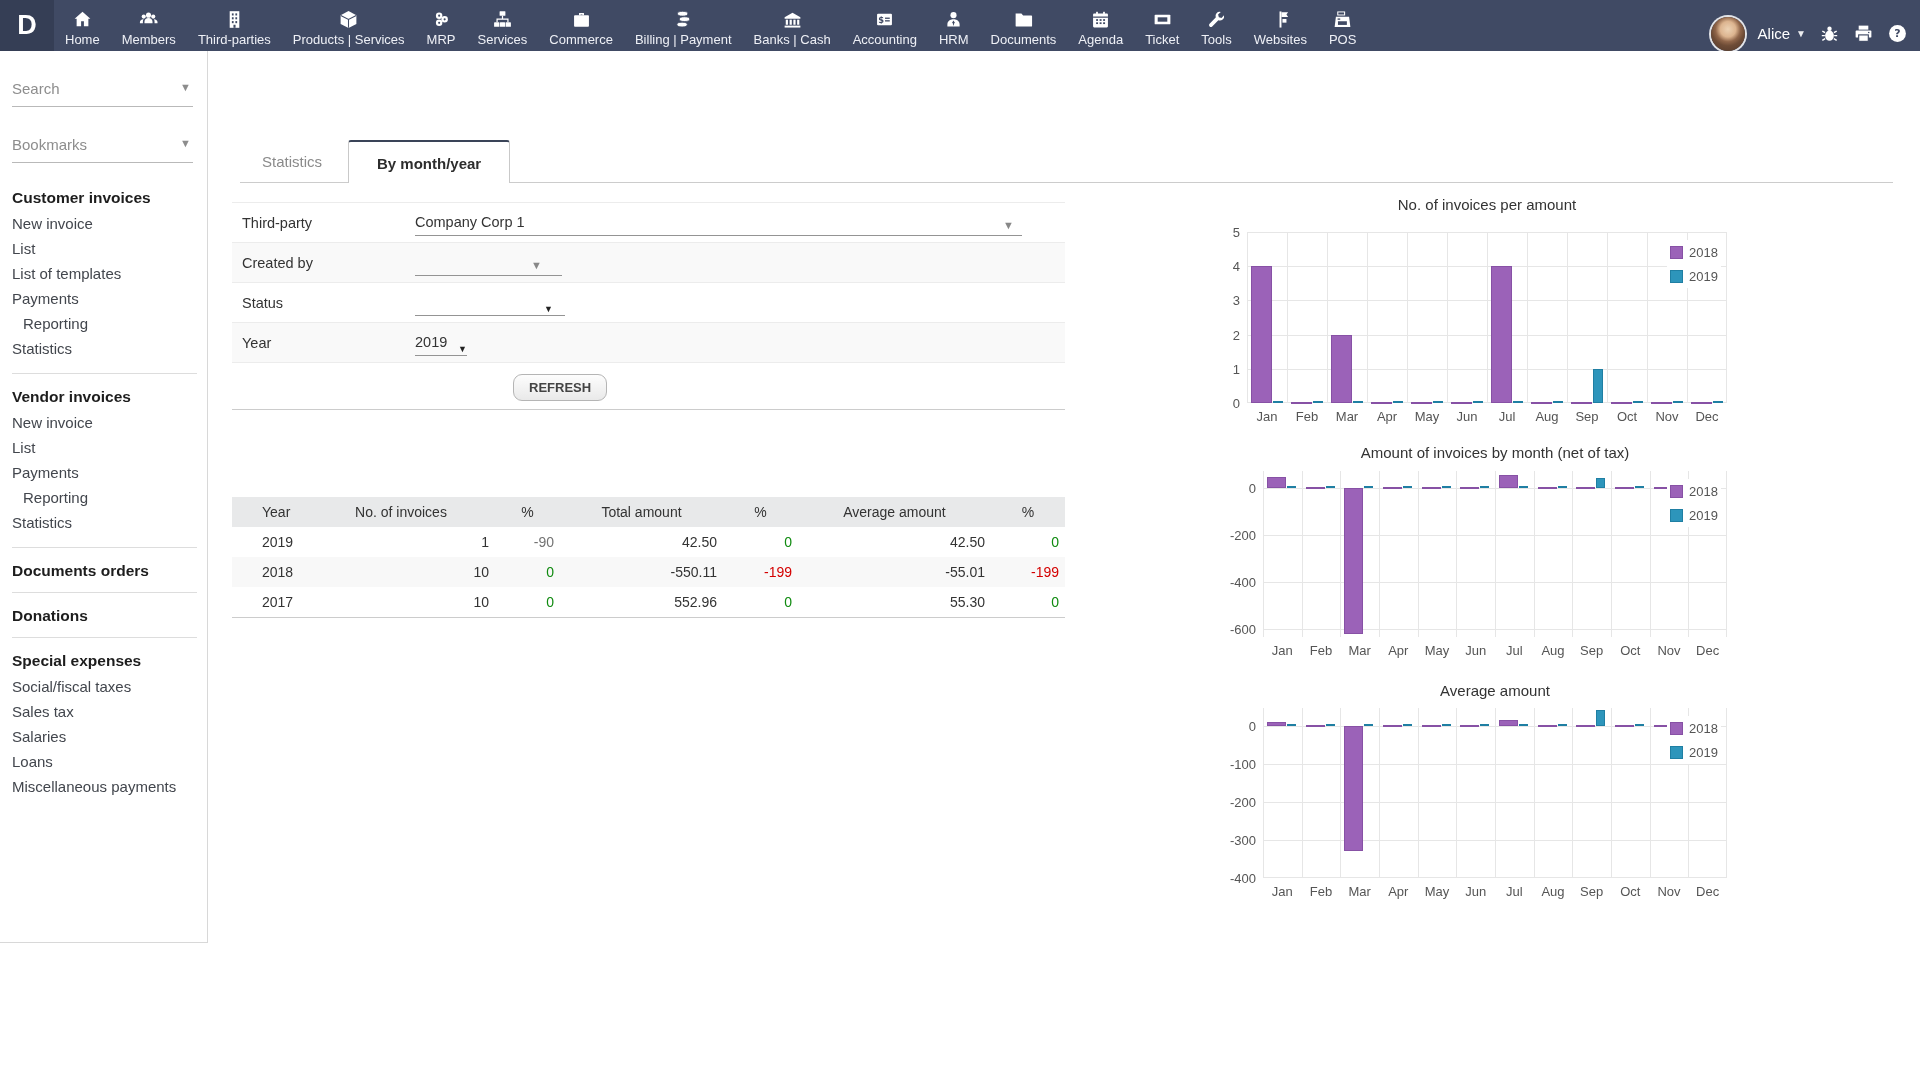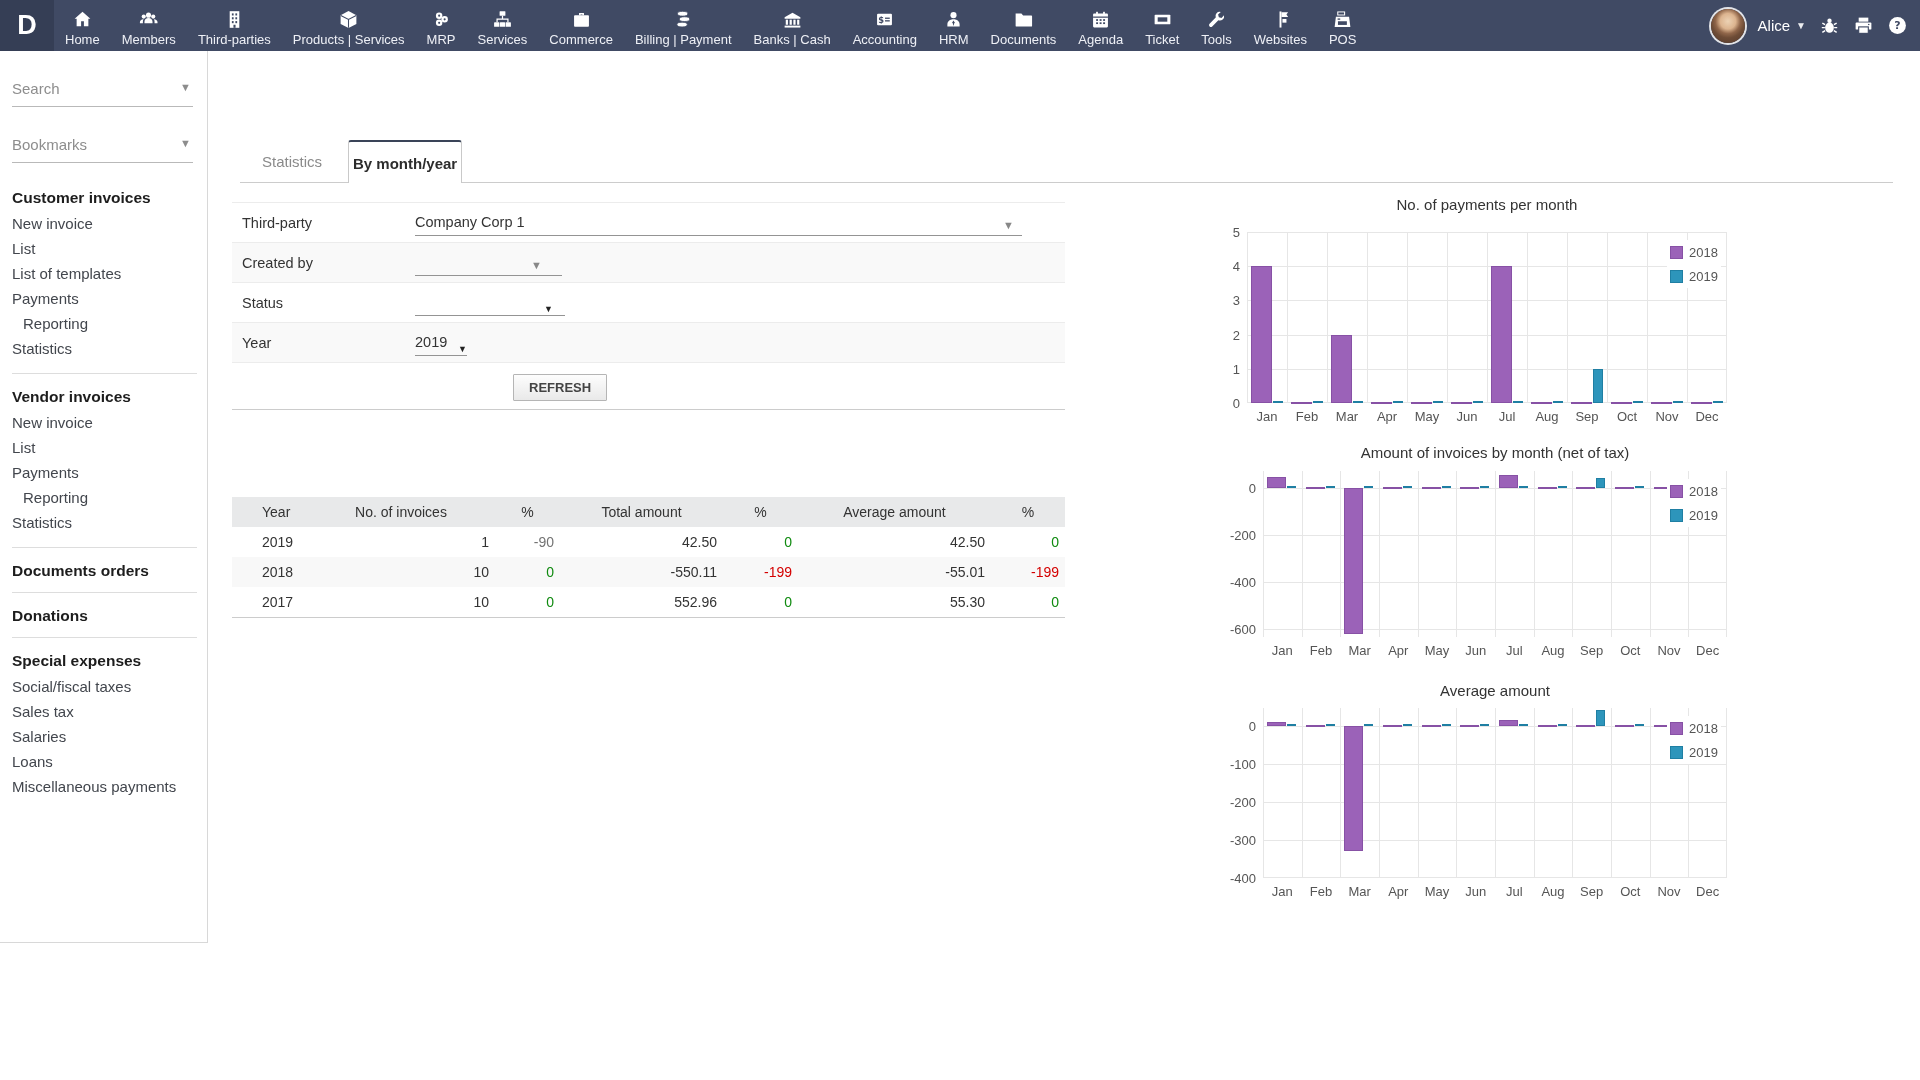--- a/index.html
+++ b/index.html
@@ -11,21 +11,21 @@
   .topbar { position:absolute; left:0; top:0; width:1920px; height:51px;
     background:#404a64; display:flex; align-items:stretch; }
   .logo { width:54px; background:#353e55; color:#fff; font-size:27px; font-weight:bold;
     display:flex; align-items:center; justify-content:center; cursor:pointer; }
   .mainmenu { display:flex; align-items:stretch; }
   .nav-item { display:flex; flex-direction:column; align-items:center; justify-content:flex-end;
     padding:5px 11px 4px; color:#eef0f6; cursor:pointer; }
   .nav-item .nicon { height:22px; display:flex; align-items:center; }
   .nav-item .nicon svg { width:21px; height:21px; }
   .nav-item .nlabel { font-size:13px; margin-top:2px; white-space:nowrap; }
-  .topright { position:absolute; right:12px; top:0; height:51px; display:flex;
+  .topright { position:absolute; right:12px; top:8px; height:51px; display:flex;
     align-items:center; gap:13px; color:#fff; }
   .avatar { width:34px; height:34px; border-radius:50%;
     background:radial-gradient(circle at 50% 36%, #ecd2b4 0%, #dcb48f 28%, #90664a 45%, #6e4c36 60%, #4e362a 100%);
     box-shadow:0 0 0 2px rgba(255,255,255,.85); cursor:pointer; }
   .username { font-size:15px; cursor:pointer; display:flex; align-items:center; gap:6px; }
   .username .dd { font-size:10px; opacity:.9; }
   .tr-icon { width:21px; height:21px; cursor:pointer; }
   .tr-icon svg { width:21px; height:21px; }
 
   
@@ -40,36 +40,36 @@
   .side-item.indent { padding-left:11px; }
   .side-divider { border-top:1px solid #ddd; margin:12px 10px 12px 0; }
 
   
   .page-head { position:absolute; left:240px; top:60px; display:flex; align-items:center; gap:15px; }
   .page-head svg { width:38px; height:38px; }
   .page-title { font-size:17px; color:#2e7d8d; }
   .tabs { position:absolute; left:240px; top:140px; display:flex; z-index:3; }
   .tab { height:43px; line-height:43px; padding:0 22px; color:#8a8a8a; font-size:15px; cursor:pointer; }
   .tab.active { background:#fff; border:1px solid #c9c9c9; border-top:2px solid #3a4458; border-bottom:none;
-    color:#2d2d2d; font-weight:bold; margin-left:4px; border-radius:3px 3px 0 0; padding:0 4px; }
+    color:#2d2d2d; font-weight:bold; margin-left:4px; border-radius:3px 3px 0 0; padding:0 28px; }
   .content-line { position:absolute; left:240px; top:182px; width:1653px; border-top:1px solid #ccc; z-index:1; }
 
   
   .filter { position:absolute; left:232px; top:202px; width:833px; font-size:14.5px; color:#333; }
   .f-head { height:38px; background:#e5e5e5; line-height:38px; padding-left:10px; color:#333; }
   .f-row { height:40px; display:flex; align-items:center; border-top:1px solid #ececec; }
   .f-row.alt { background:#f9f9f9; }
   .f-label { width:183px; padding-left:10px; }
   .uline { display:inline-block; position:relative; border-bottom:1px solid #949494;
     height:26px; line-height:24px; cursor:pointer; }
   .uline .caret { position:absolute; color:#888; font-size:11px; top:3px; }
   .uline .selarrow { position:absolute; color:#222; font-size:9px; top:7px; }
   .f-refresh { height:48px; position:relative; border-top:1px solid #ececec; border-bottom:1px solid #ccc; }
   .btn-refresh { position:absolute; left:281px; top:11px; padding:5px 15px; font-size:13px; font-weight:bold;
-    color:#444; background:linear-gradient(#fdfdfd,#e9e9e9); border:1px solid #b5b5b5; border-radius:1px;
+    color:#444; background:linear-gradient(#fdfdfd,#e9e9e9); border:1px solid #b5b5b5; border-radius:9px;
     cursor:pointer; font-family:"Liberation Sans", sans-serif; }
 
   
   .results { position:absolute; left:232px; top:497px; width:833px; border-collapse:collapse;
     table-layout:fixed; font-size:14px; color:#333; }
   .results th { height:30px; background:#e8e9ea; font-weight:normal; text-align:center; }
   .results td { height:30px; text-align:right; padding-right:6px; }
   .results th.c-year, .results td.c-year { text-align:left; padding-left:30px; }
   .results tr.alt { background:#f8f8f8; }
   .results tbody tr:last-child td { border-bottom:1px solid #ccc; }
@@ -448,21 +448,21 @@
         <td class="pct" style="color: rgb(15, 138, 15);">0</td>
         <td>552.96</td>
         <td class="pct" style="color: rgb(15, 138, 15);">0</td>
         <td>55.30</td>
         <td class="pct" style="color: rgb(15, 138, 15);">0</td>
       </tr>
     </tbody>
   </table>
 
   <div class="chart" id="chart-0" style="left:1217px;top:196px;height:240px">
-    <div class="chart-title" style="margin-left:30px;width:480px">No. of payments per month</div>
+    <div class="chart-title" style="margin-left:30px;width:480px">No. of invoices per amount</div>
   <div class="plot" style="left: 30px; top: 36px; width: 480px; height: 171px;">
         <div class="gridline h" style="top: 170px;"></div>
         <div class="gridline h" style="top: 136.8px;"></div>
         <div class="gridline h" style="top: 102.6px;"></div>
         <div class="gridline h" style="top: 68.4px;"></div>
         <div class="gridline h" style="top: 34.2px;"></div>
         <div class="gridline h" style="top: 0px;"></div>
         <div class="gridline v" style="left: 0px;"></div>
         <div class="gridline v" style="left: 40px;"></div>
         <div class="gridline v" style="left: 80px;"></div>

